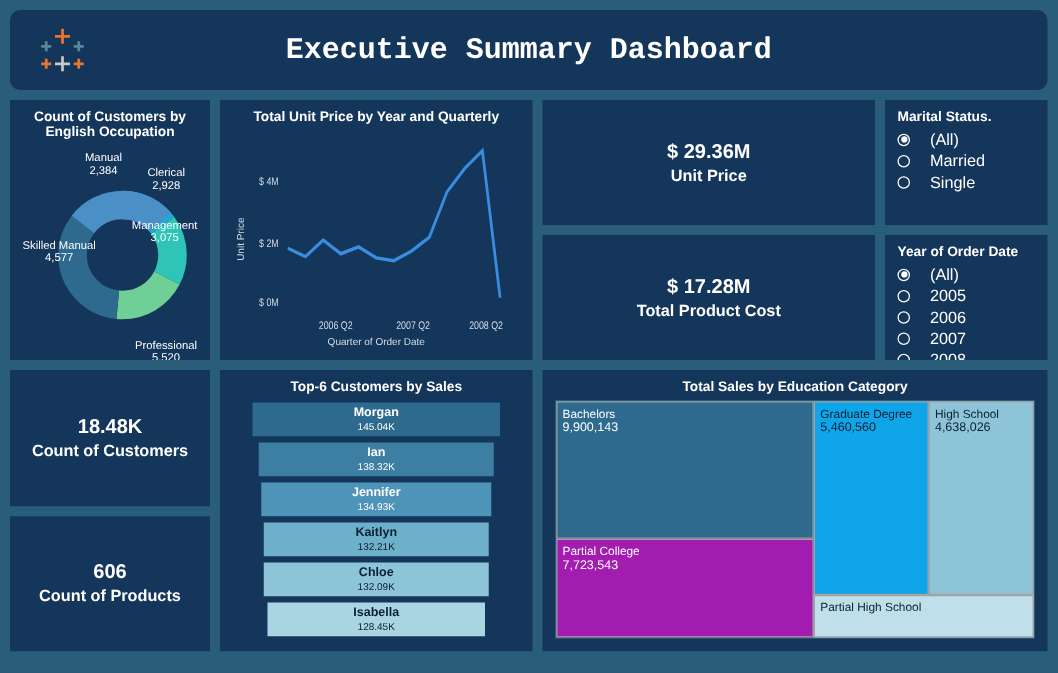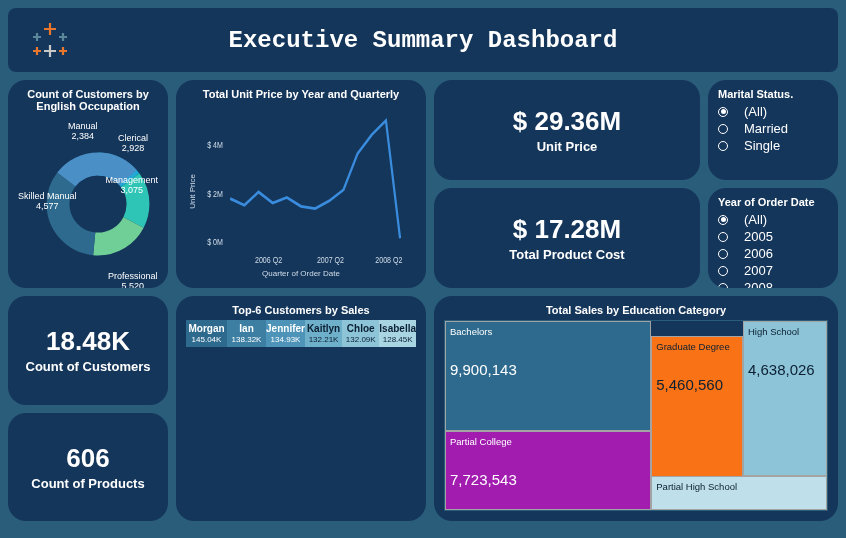--- a/index.html
+++ b/index.html
@@ -37,44 +37,44 @@
   }
   .grid {
     display: grid;
     grid-template-columns: 160px 250px 1fr 130px;
     grid-template-rows: 100px 100px 225px;
     gap: 8px;
     height: calc(100% - 72px);
   }
   .card {
     background: #15365b;
-    border-radius: 18px;
+    border-radius: 0;
     color: #fff;
     padding: 8px 10px;
     overflow: hidden;
   }
   .kpi { display:flex; flex-direction:column; align-items:center; justify-content:center; text-align:center;}
-  .kpi .value { font-size: 26px; font-weight:700; }
+  .kpi .value { font-size: 16px; font-weight:700; }
   .kpi .label { font-size: 13px; font-weight:600; margin-top:2px;}
   .panel-title { font-size: 11px; font-weight:700; text-align:center; margin-bottom:4px;}
   .filter-title { font-size: 11px; font-weight:700; margin-bottom:4px;}
   .radio-row { display:flex; align-items:center; font-size:13px; gap:16px; margin:2px 0; cursor:pointer;}
   .radio { width:10px;height:10px;border-radius:50%;border:1.5px solid #fff;display:inline-block;position:relative;}
   .radio.sel::after{content:'';position:absolute;inset:1.5px;border-radius:50%;background:#fff;}
   .donut-wrap { position:relative; height:calc(100% - 16px); display:flex; align-items:center; justify-content:flex-end;}
   .donut-label { position:absolute; font-size:9px; color:#fff; text-align:center; line-height:1.1;}
   .linechart { position:relative; height:calc(100% - 16px);}
   .axis-label { font-size:8px; fill:#d0dce8;}
   .funnel-row { text-align:center; font-size:9px; padding:3px 0; color:#0b1f33;}
   .funnel-row .n { font-weight:700; display:block; font-size:10px;}
   .funnel-row .v { font-size:8px;}
   .treemap { position:relative; height:calc(100% - 18px); border:1px solid #2a5d7a;}
   .tm-cell { position:absolute; font-size:9px; padding:4px; color:#0b1f33; border:1px solid #a3a3a3;}
   .tm-name { font-size:9.5px; }
-  .tm-val { font-size:15px;margin-top:24px; }
+  .tm-val { font-size:10px; }
   .ylab { writing-mode:vertical-rl; transform:rotate(180deg); font-size:8px; color:#d0dce8; position:absolute; left:2px; top:40%;}
   .xlab { font-size:8px; color:#d0dce8; text-align:center; position:absolute; bottom:2px; left:0; right:0;}
 </style>
 </head>
 <body>
 
 <div class="header">
   <div class="logo">
     <svg width="46" height="46" viewBox="0 0 46 46">
       <g stroke-width="2.2" fill="none">
@@ -193,42 +193,42 @@
       <div class="label">Count of Customers</div>
     </div>
     <div class="card kpi" style="flex:1">
       <div class="value">606</div>
       <div class="label">Count of Products</div>
     </div>
   </div>
 
   <div class="card" style="grid-row:3">
     <div class="panel-title">Top-6 Customers by Sales</div>
-    <div style="display:flex;flex-direction:row;align-items:flex-start;height:calc(100% - 18px);justify-content:space-around">
+    <div style="display:flex;flex-direction:column;align-items:center;height:calc(100% - 18px);justify-content:space-around">
       <div class="funnel-row" style="background:#2d6a8e;width:86%;color:#fff"><span class="n">Morgan</span><span class="v">145.04K</span></div>
       <div class="funnel-row" style="background:#3d7fa3;width:82%;color:#fff"><span class="n">Ian</span><span class="v">138.32K</span></div>
       <div class="funnel-row" style="background:#4d94b8;width:80%;color:#fff"><span class="n">Jennifer</span><span class="v">134.93K</span></div>
       <div class="funnel-row" style="background:#6eafc9;width:78%"><span class="n">Kaitlyn</span><span class="v">132.21K</span></div>
       <div class="funnel-row" style="background:#8dc4d8;width:78%"><span class="n">Chloe</span><span class="v">132.09K</span></div>
       <div class="funnel-row" style="background:#a9d5e3;width:76%"><span class="n">Isabella</span><span class="v">128.45K</span></div>
     </div>
   </div>
 
   <div class="card" style="grid-row:3;grid-column:3/5">
     <div class="panel-title">Total Sales  by Education Category</div>
     <div class="treemap">
       <div class="tm-cell" style="left:0;top:0;width:54%;height:58%;background:#2d6a8e;color:#fff">
         <div class="tm-name">Bachelors</div>
           <div class="tm-val">9,900,143</div>
       </div>
       <div class="tm-cell" style="left:0;top:58%;width:54%;height:42%;background:#a21caf;color:#fff">
         <div class="tm-name">Partial College</div>
           <div class="tm-val">7,723,543</div>
       </div>
-      <div class="tm-cell" style="left:54%;top:15px;width:24%;height:82%;background:#f97316">
+      <div class="tm-cell" style="left:54%;top:0;width:24%;height:82%;background:#0ea5e9">
         <div class="tm-name">Graduate Degree</div>
           <div class="tm-val">5,460,560</div>
       </div>
       <div class="tm-cell" style="left:78%;top:0;width:22%;height:82%;background:#8dc4d8">
         <div class="tm-name">High School</div>
           <div class="tm-val">4,638,026</div>
       </div>
       <div class="tm-cell" style="left:54%;top:82%;width:46%;height:18%;background:#bfe0ea">
         <div class="tm-name">Partial High School</div>
       </div>

